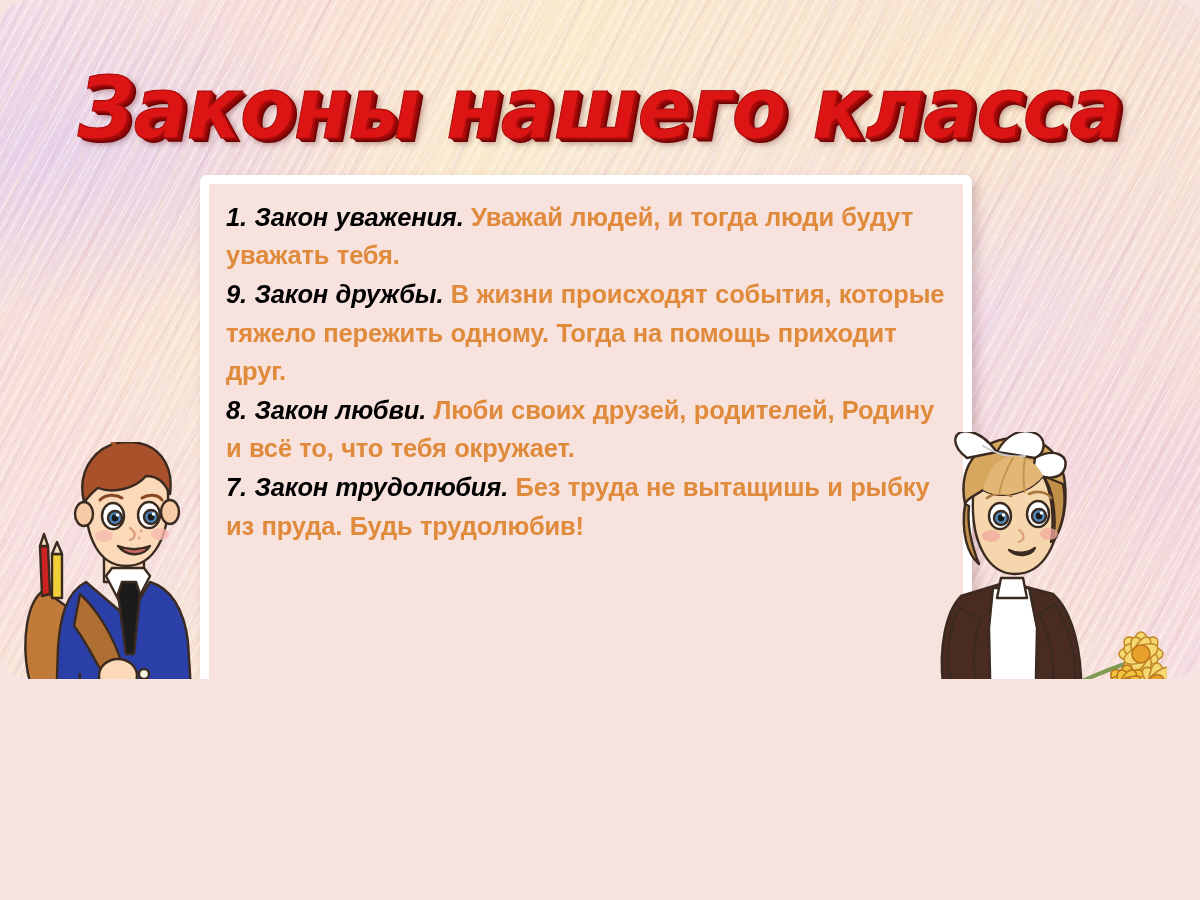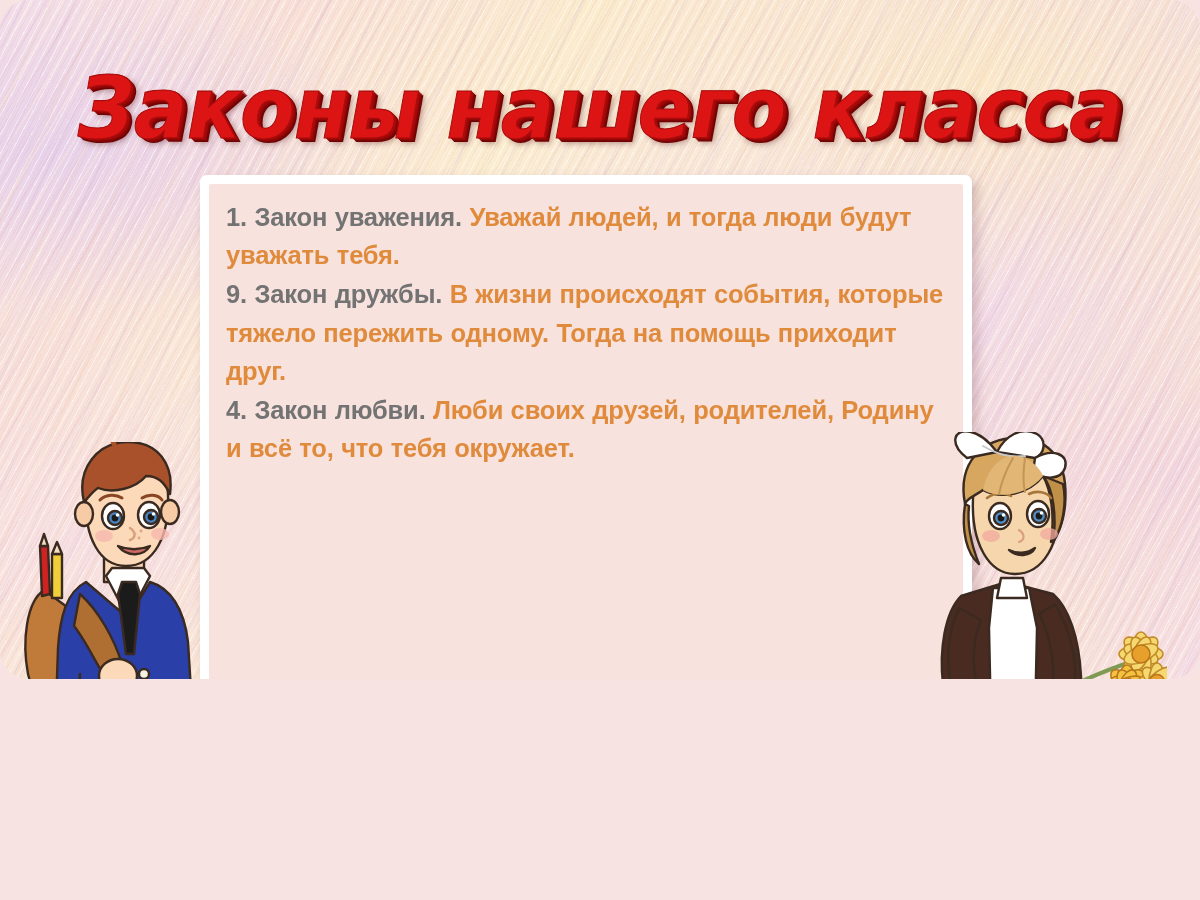--- a/index.html
+++ b/index.html
@@ -89,21 +89,21 @@
     box-sizing:border-box;
     overflow:hidden;
   }
   .law{
     font-size:25.5px;font-weight:bold;line-height:38.2px;
     color:#e08a3c;
     margin:0 0 1px 0;
     letter-spacing:-0.15px;
     word-spacing:0.5px;
   }
-  .law .lead{color:#737373;}
+  .law .lead{color:#000000;font-style:italic;}
   .law .body{color:#e08a3c;}
 
   
   .char{position:absolute;z-index:8;}
   #boy{left:18px;top:442px;width:220px;height:440px;}
   #girl{left:905px;top:432px;width:262px;height:450px;}
 </style>
 </head>
 <body>
 
@@ -305,18 +305,21 @@
 
   <div class="panel" data-interactable="false">
     <div class="panel-inner" data-interactable="false">
       <p class="law" data-interactable="false">
         <span class="lead" data-interactable="false">1. Закон уважения.</span><span class="body" data-interactable="false"> Уважай людей, и тогда люди будут уважать тебя.</span>
       </p>
       <p class="law" data-interactable="false">
         <span class="lead" data-interactable="false">9. Закон дружбы.</span><span class="body" data-interactable="false"> В жизни происходят события, которые тяжело пережить одному. Тогда на помощь приходит друг.</span>
       </p>
       <p class="law" data-interactable="false">
-        <span class="lead" data-interactable="false">4. Закон любви.</span><span class="body" data-interactable="false"> Люби своих друзей, родителей, Родину и всё то, что тебя окружает.</span>
+        <span class="lead" data-interactable="false">8. Закон любви.</span><span class="body" data-interactable="false"> Люби своих друзей, родителей, Родину и всё то, что тебя окружает.</span>
+      </p>
+      <p class="law" data-interactable="false">
+        <span class="lead" data-interactable="false">7. Закон трудолюбия.</span><span class="body" data-interactable="false"> Без труда не вытащишь и рыбку из пруда. Будь трудолюбив!</span>
       </p>
     </div>
   </div>
 
 </div>
 
 </body></html>

